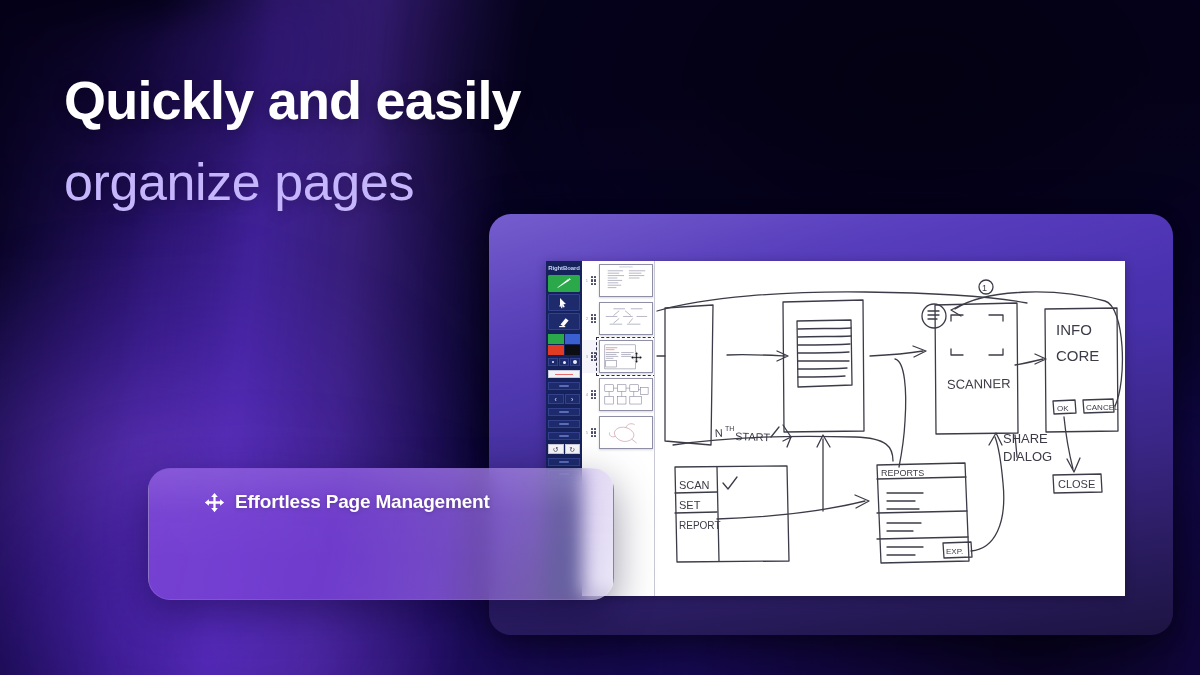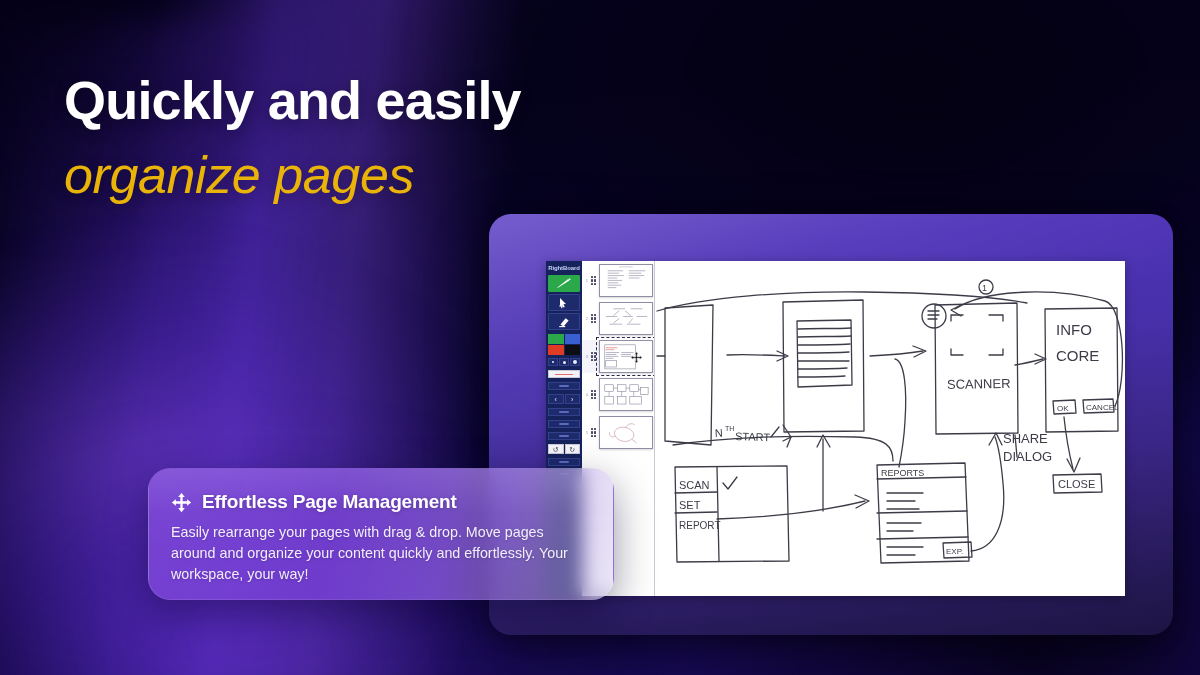--- a/index.html
+++ b/index.html
@@ -61,24 +61,23 @@
   #headline{
     position:absolute; left:64px; top:72px; width:640px;
     z-index:6; user-select:none;
   }
   #headline .line1{
     font-size:54px; font-weight:700; color:#ffffff;
     letter-spacing:-.8px; line-height:1.05;
     text-shadow:0 2px 14px rgba(0,0,0,.30);
   }
   #headline .line2{
-    font-size:52px; font-weight:400; color:#eab308;
-    letter-spacing:-.4px; line-height:1.12; margin-top:17px;
+    font-size:52px; font-weight:400; color:#c4b5fd;
+    letter-spacing:-.4px; line-height:1.12; margin-top:24px;
     text-shadow:0 2px 14px rgba(0,0,0,.28);
-    font-style:italic;
   }
 
   
   #app-window{
     position:absolute; left:489px; top:214px; width:684px; height:421px;
     border-radius:22px; z-index:3;
     background:linear-gradient(172deg,#5b3fc4 0%, #4f34b8 16%, #4730aa 38%, #3a2686 62%, #2a1c60 82%, #1d1442 100%);
     box-shadow:0 22px 60px rgba(0,0,0,.48), 0 4px 18px rgba(0,0,0,.30);
     overflow:hidden;
   }
@@ -178,21 +177,21 @@
                rgba(136,88,222,.80) 63%, rgba(171,140,226,.56) 82%, rgba(206,198,234,.42) 100%);
     backdrop-filter:blur(9px);
     box-shadow:0 14px 40px rgba(10,2,40,.42);
     border:1px solid rgba(255,255,255,.10);
   }
   #feature-card .card-sheen{
     position:absolute; inset:0;
     background:linear-gradient(180deg, rgba(255,255,255,.12) 0%, rgba(255,255,255,.02) 34%, rgba(255,255,255,0) 70%);
     pointer-events:none;
   }
-  .card-inner{ position:relative; padding:22px 26px 0 22px; }
+  .card-inner{ position:relative; padding:22px 26px 0 22px;margin-left:33px; }
   .card-head{ display:flex; align-items:center; gap:10px; }
   .card-head-icon{ width:21px; height:21px; flex:0 0 21px; }
   .card-title{
     font-size:19px; font-weight:700; color:#ffffff; letter-spacing:-.2px;
     text-shadow:0 1px 4px rgba(0,0,0,.22);
   }
   .card-body{
     margin-top:9px; font-size:14.3px; line-height:1.46; color:#f3eefc;
     max-width:412px; text-shadow:0 1px 3px rgba(0,0,0,.18);
   }
@@ -525,15 +524,14 @@
 
 <div id="feature-card">
   <div class="card-sheen"></div>
   <div class="card-inner">
     <div class="card-head">
       <svg class="card-head-icon" viewBox="0 0 24 24">
         <path d="M12 1 L15.8 5.6 H13.3 V10.7 H18.4 V8.2 L23 12 L18.4 15.8 V13.3 H13.3 V18.4 H15.8 L12 23 L8.2 18.4 H10.7 V13.3 H5.6 V15.8 L1 12 L5.6 8.2 V10.7 H10.7 V5.6 H8.2 Z" fill="#ffffff"></path>
       </svg>
       <div class="card-title">Effortless Page Management</div>
     </div>
-    <div class="card-body">Easily rearrange your pages with drag &amp; drop. Move pages around and organize your content quickly and effortlessly. Your workspace, your way!</div>
   </div>
 </div>
 
 </body></html>

